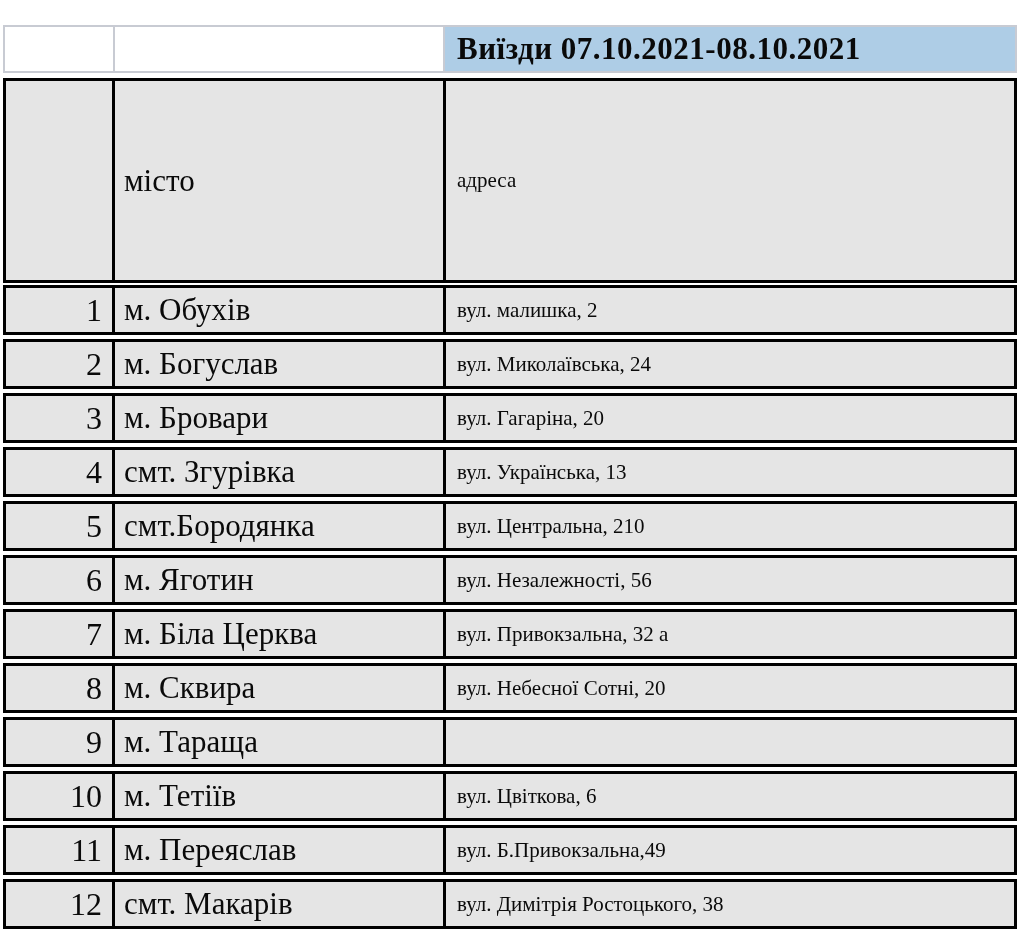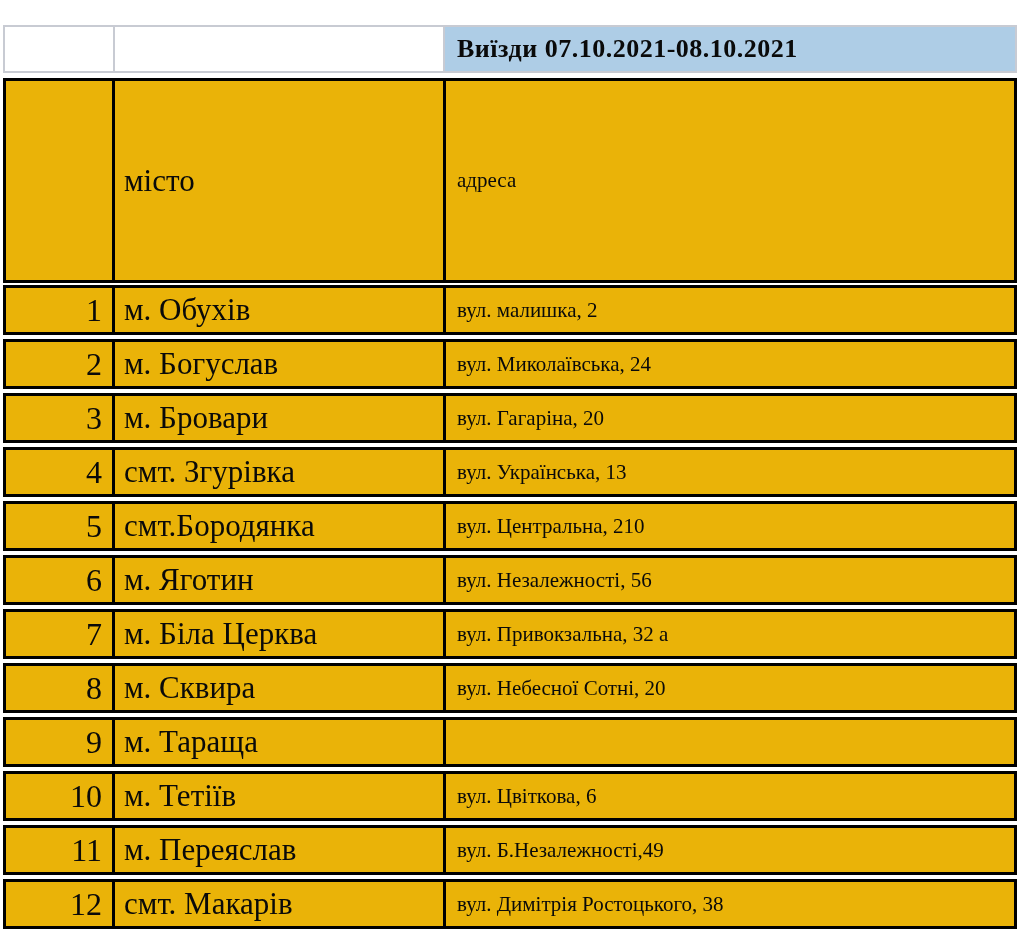--- a/index.html
+++ b/index.html
@@ -31,29 +31,29 @@
   }
   .title-row .c-num   { width: 110px; border-right: 2px solid #c8cbd3; background: #ffffff; }
   .title-row .c-city  { width: 330px; border-right: 2px solid #c8cbd3; background: #ffffff; }
   .title-row .c-title {
     flex: 1;
     background: #aecde6;
     display: flex;
     align-items: center;
     padding-left: 12px;
     font-weight: bold;
-    font-size: 26px;
+    font-size: 31px;
     letter-spacing: 0.5px;
   }
   
   .black-row {
     display: flex;
     box-sizing: border-box;
     border: 3px solid #000000;
-    background: #eab308;
+    background: #e5e5e5;
   }
   .black-row .cA {
     box-sizing: border-box;
     width: 109px;
     border-right: 3px solid #000000;
     display: flex;
     align-items: center;
     justify-content: flex-end;
     padding-right: 10px;
     font-size: 32px;
@@ -151,21 +151,21 @@
     <div class="cB">м. Тараща</div>
   </div>
   <div class="black-row data-row">
     <div class="cA">10</div>
     <div class="cB">м. Тетіїв</div>
     <div class="cC">вул. Цвіткова, 6</div>
   </div>
   <div class="black-row data-row">
     <div class="cA">11</div>
     <div class="cB">м. Переяслав</div>
-    <div class="cC">вул. Б.Незалежності,49</div>
+    <div class="cC">вул. Б.Привокзальна,49</div>
   </div>
   <div class="black-row data-row">
     <div class="cA">12</div>
     <div class="cB">смт. Макарів</div>
     <div class="cC">вул. Димітрія Ростоцького, 38</div>
   </div>
 
 </div>
 
 </body></html>

